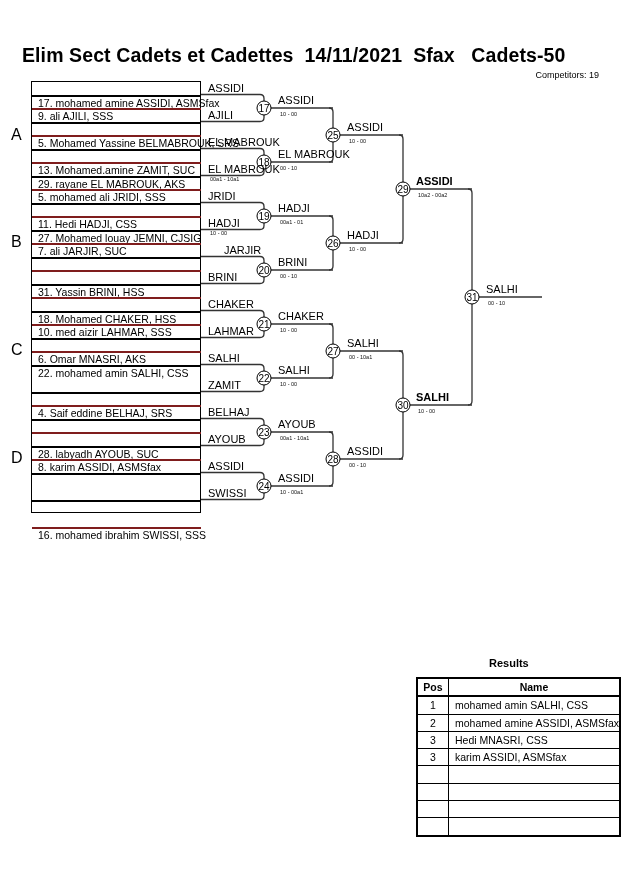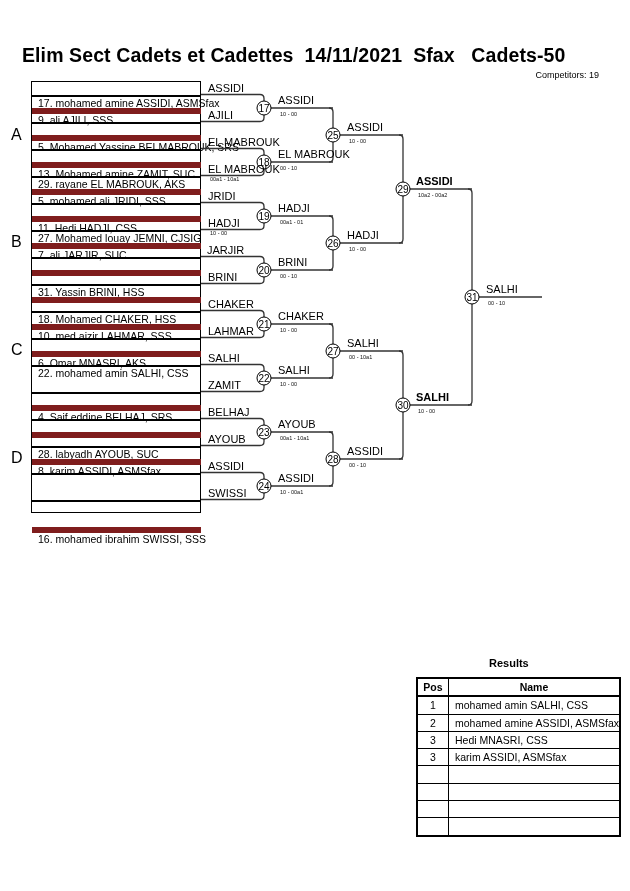--- a/index.html
+++ b/index.html
@@ -5,21 +5,21 @@
   html, body { margin: 0; padding: 0; background: #ffffff; }
   body { width: 630px; height: 891px; position: relative; overflow: hidden;
          font-family: "Liberation Sans", sans-serif; color: #000; }
   .title { position: absolute; left: 22px; top: 44px; font-size: 19.5px; font-weight: bold;
            white-space: pre; letter-spacing: 0.1px; }
   .competitors { position: absolute; right: 31px; top: 70px; font-size: 9px; }
   .entries { position: absolute; left: 31px; top: 81px; width: 170px; height: 432px;
              border: 1px solid #000; box-sizing: border-box; }
   .entry-row { position: absolute; left: 0; width: 169px; height: 13.5px;
                font-size: 10.5px; line-height: 13px; padding-left: 6px; box-sizing: border-box;
-               white-space: nowrap; overflow: visible; border-top: 6px solid #7f1d1d; }
+               white-space: nowrap; overflow: visible; border-top: 2px solid #7f1d1d; }
   .entry-row.thick { border-top: 2px solid #000; line-height: 12px; }
   .entry-row.first { border-top: none; }
   .section-letter { position: absolute; left: 11px; font-size: 16px; }
   .lbl { position: absolute; font-size: 11px; white-space: nowrap; }
   .lbl.bold { font-weight: bold; }
   .score { position: absolute; font-size: 5.5px; white-space: nowrap; color: #111; }
   svg.bracket { position: absolute; left: 0; top: 0; }
   .results-title { position: absolute; left: 489px; top: 657px; font-size: 11px; font-weight: bold; }
   table.results { position: absolute; left: 416px; top: 677px; border-collapse: collapse;
                   border: 2px solid #000; font-size: 10.5px; }
@@ -146,21 +146,21 @@
     <div class="lbl" style="left: 208px; top: 136px;">EL MABROUK</div>
     <div class="lbl" style="left: 208px; top: 163px;">EL MABROUK</div>
     <div class="score" style="left: 210px; top: 176px;">00a1 - 10a1</div>
     <div class="lbl" style="left: 278px; top: 148px;">EL MABROUK</div>
     <div class="score" style="left: 280px; top: 165px;">00 - 10</div>
     <div class="lbl" style="left: 208px; top: 190px;">JRIDI</div>
     <div class="lbl" style="left: 208px; top: 217px;">HADJI</div>
     <div class="score" style="left: 210px; top: 230px;">10 - 00</div>
     <div class="lbl" style="left: 278px; top: 202px;">HADJI</div>
     <div class="score" style="left: 280px; top: 219px;">00a1 - 01</div>
-    <div class="lbl" style="left: 207px; top: 244px;">JARJIR</div>
+    <div class="lbl" style="left: 224px; top: 244px;">JARJIR</div>
     <div class="lbl" style="left: 208px; top: 271px;">BRINI</div>
     <div class="lbl" style="left: 278px; top: 256px;">BRINI</div>
     <div class="score" style="left: 280px; top: 273px;">00 - 10</div>
     <div class="lbl" style="left: 208px; top: 298px;">CHAKER</div>
     <div class="lbl" style="left: 208px; top: 325px;">LAHMAR</div>
     <div class="lbl" style="left: 278px; top: 310px;">CHAKER</div>
     <div class="score" style="left: 280px; top: 327px;">10 - 00</div>
     <div class="lbl" style="left: 208px; top: 352px;">SALHI</div>
     <div class="lbl" style="left: 208px; top: 379px;">ZAMIT</div>
     <div class="lbl" style="left: 278px; top: 364px;">SALHI</div>

